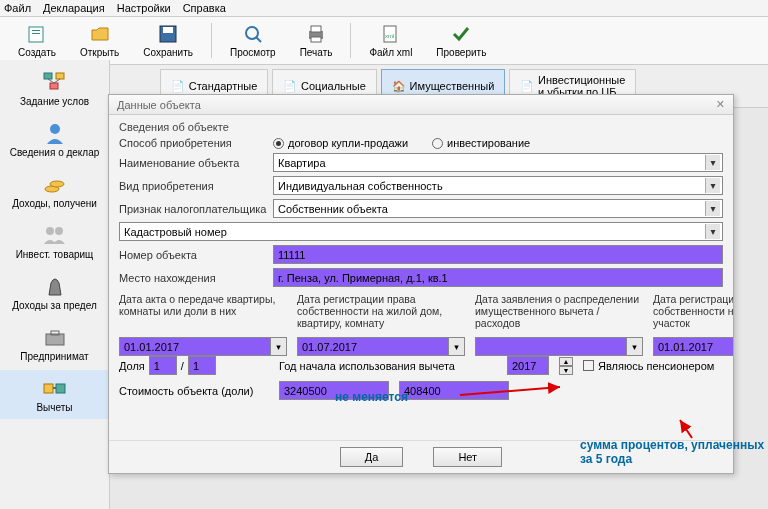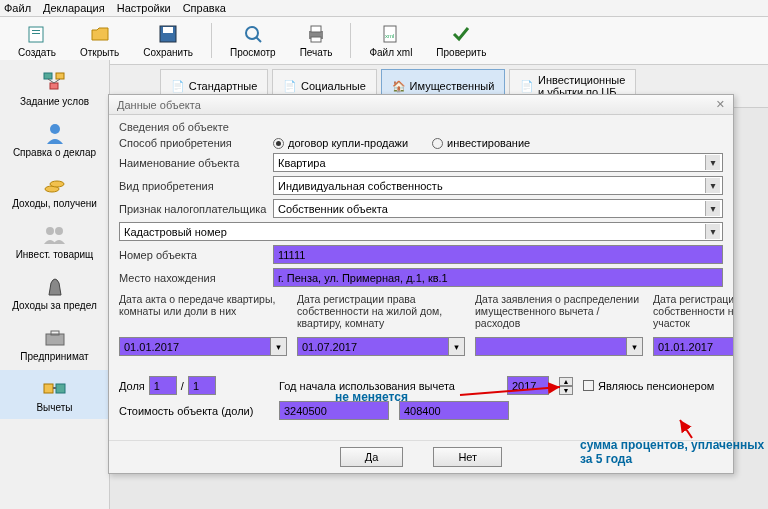--- a/index.html
+++ b/index.html
@@ -168,21 +168,21 @@
   }
   .date-col { flex: 1; display: flex; flex-direction: column; gap: 2px; }
   .date-col .dlabel { height: 42px; font-size: 10.5px; color: #333; }
   .date-field { display: flex; }
   .date-field .input { flex: 1; }
   .cal-btn {
     width: 16px; height: 19px; border:1px solid #888; border-left:none;
     background: #e8e8e8; display:flex; align-items:center; justify-content:center;
     font-size:9px; cursor:pointer;
   }
-  .bottom-rows { margin-top: 20px; display: flex; flex-direction: column; gap: 6px; }
+  .bottom-rows { margin-top: 0; display: flex; flex-direction: column; gap: 6px; }
   .split { display: flex; gap: 10px; align-items: center; }
   .split .left { width: 150px; display:flex; align-items:center; gap:4px;}
   .chk { width:11px; height:11px; border:1px solid #666; display:inline-block; }
   .spin { display:flex; flex-direction:column; }
   .spin button {
     width: 14px; height: 9px; font-size:7px; line-height:7px;
     border:1px solid #888; background:#e8e8e8; padding:0; cursor:pointer;
   }
   
   .annot {
@@ -318,21 +318,21 @@
       </span>
     <span>Задание услов</span>
   </div>
   <div class="side-item">
     <span class="side-ico">
         <svg width="24" height="22">
           <circle cx="12" cy="7" r="5" fill="#4a90d9"></circle>
           <path d="M4 22 Q12 12 20 22 Z" fill="#4a90d9"></path>
         </svg>
       </span>
-    <span>Справка о деклар</span>
+    <span>Сведения о деклар</span>
   </div>
   <div class="side-item">
     <span class="side-ico">
         <svg width="24" height="22">
           <ellipse cx="9" cy="16" rx="7" ry="3" fill="#f2c14e" stroke="#b8860b"></ellipse>
           <ellipse cx="14" cy="11" rx="7" ry="3" fill="#f2c14e" stroke="#b8860b"></ellipse>
         </svg>
       </span>
     <span>Доходы, получени</span>
   </div>

